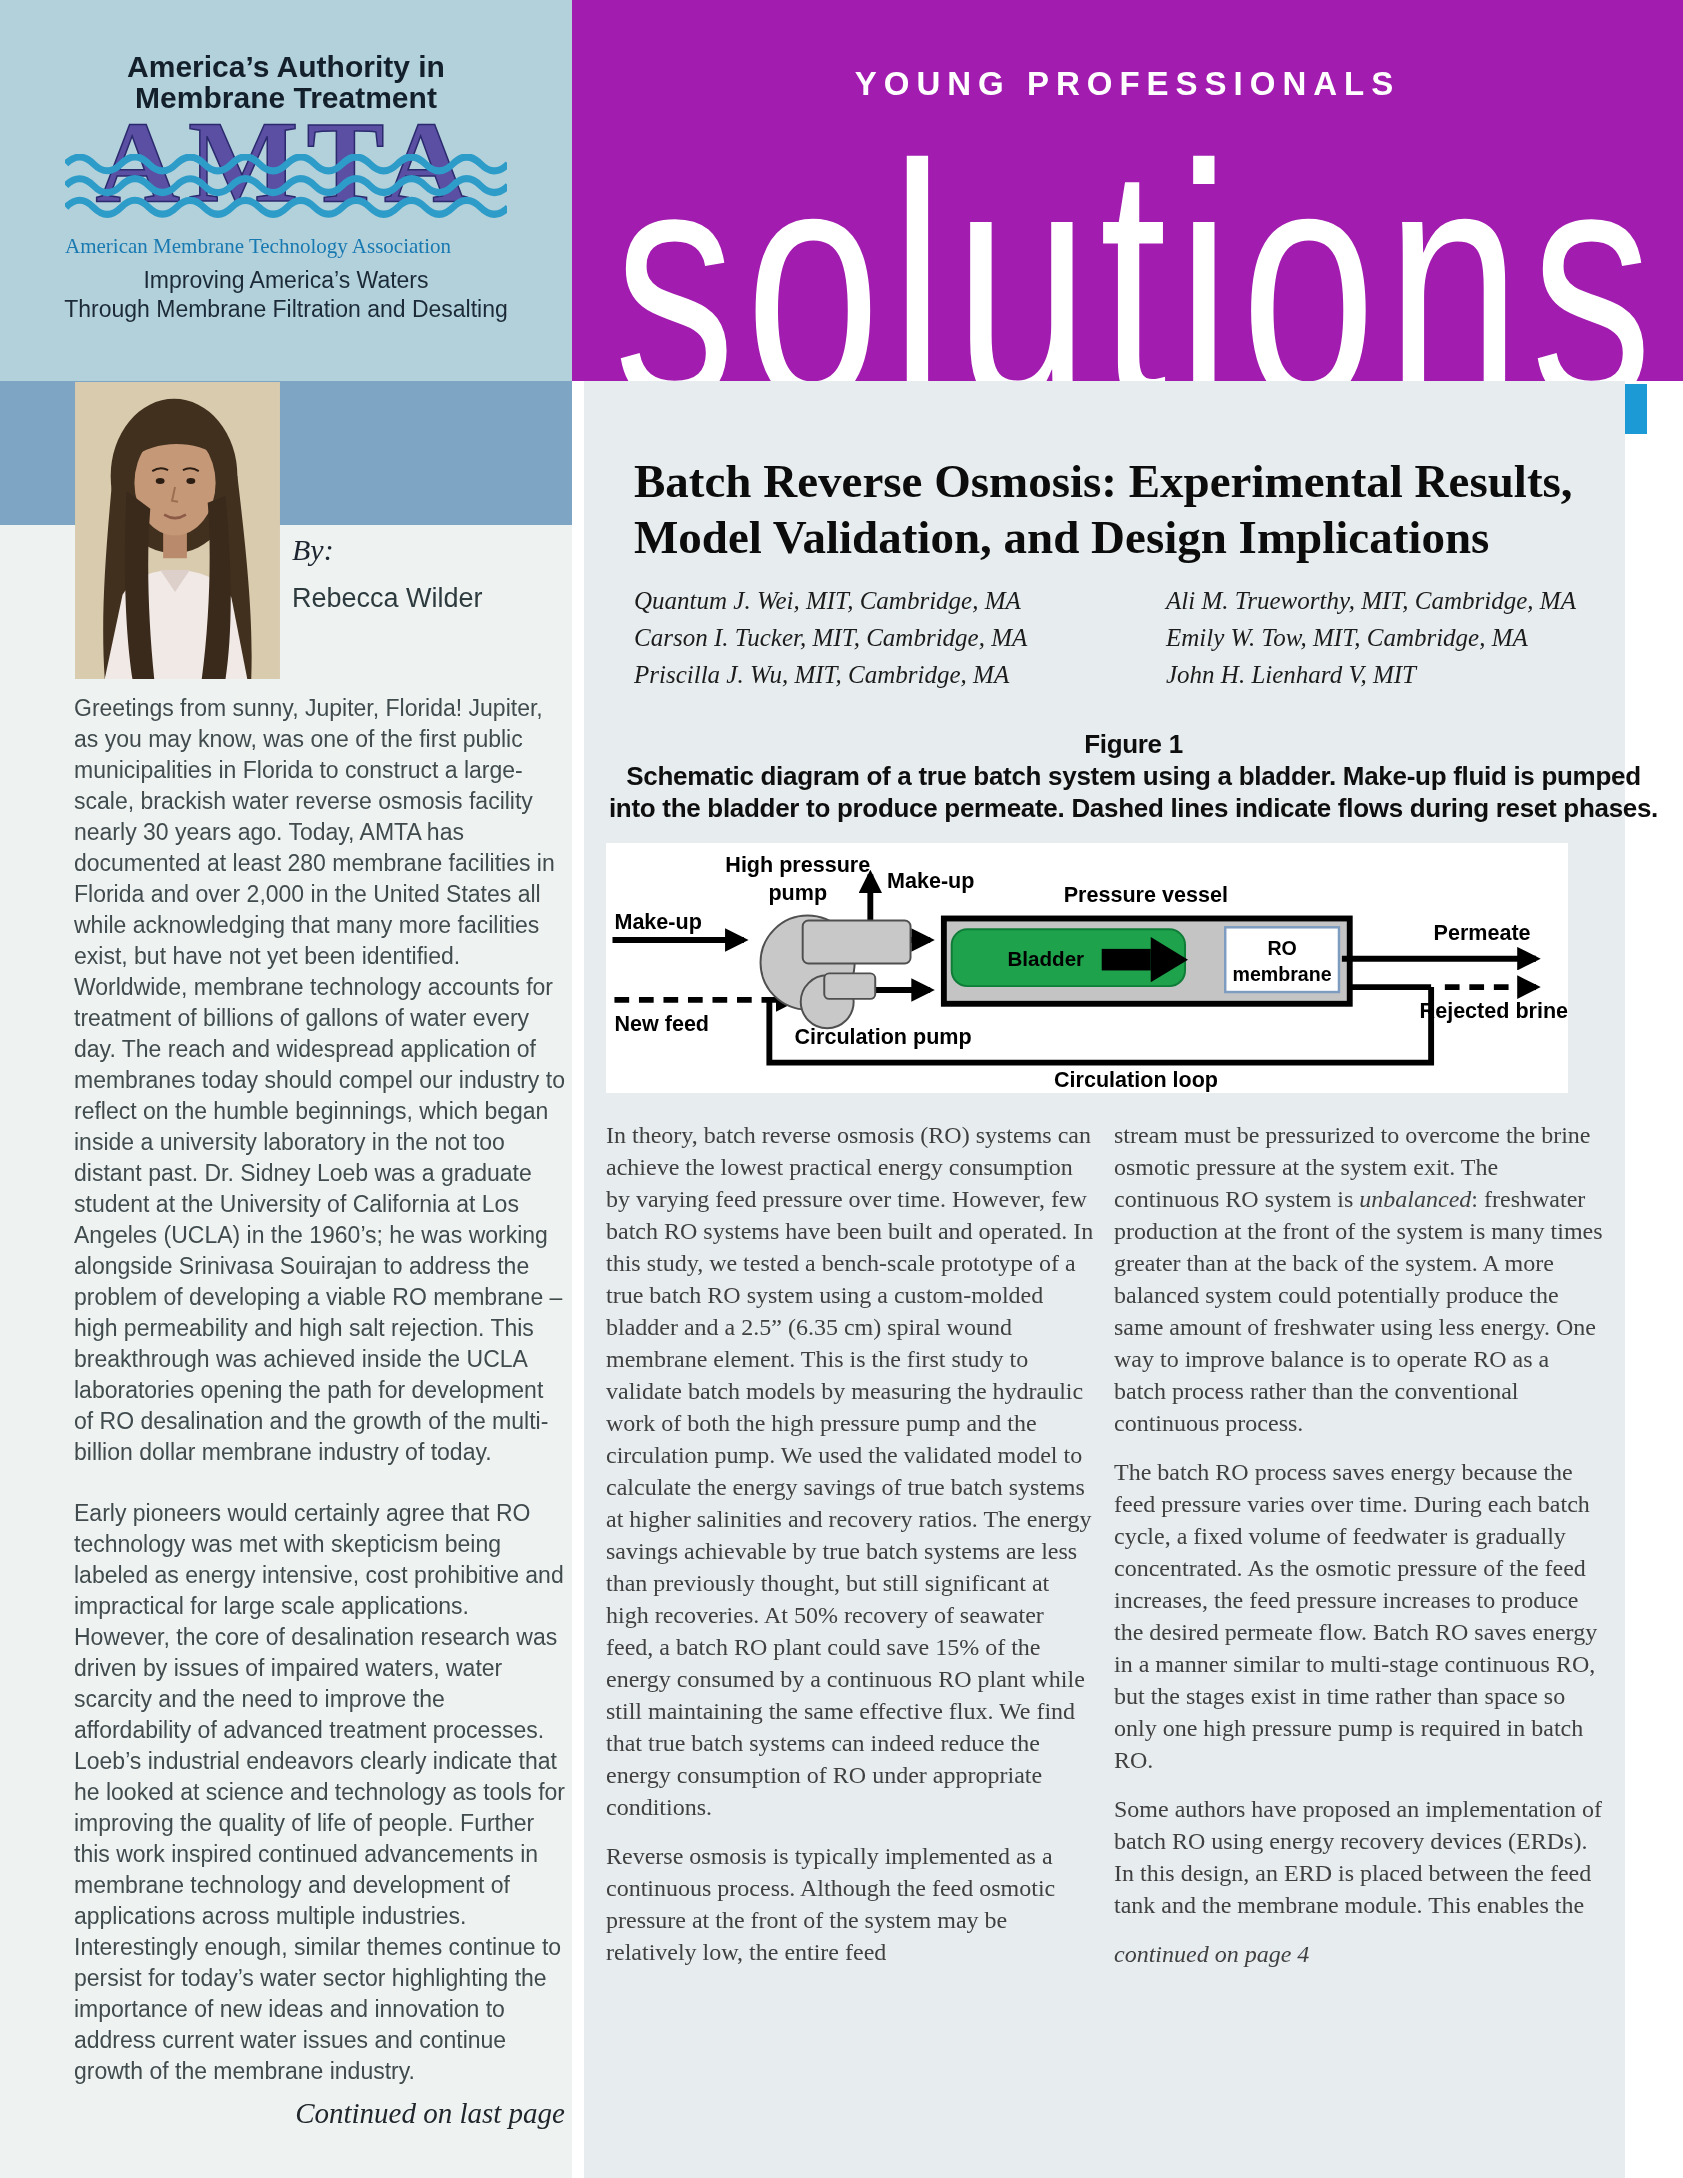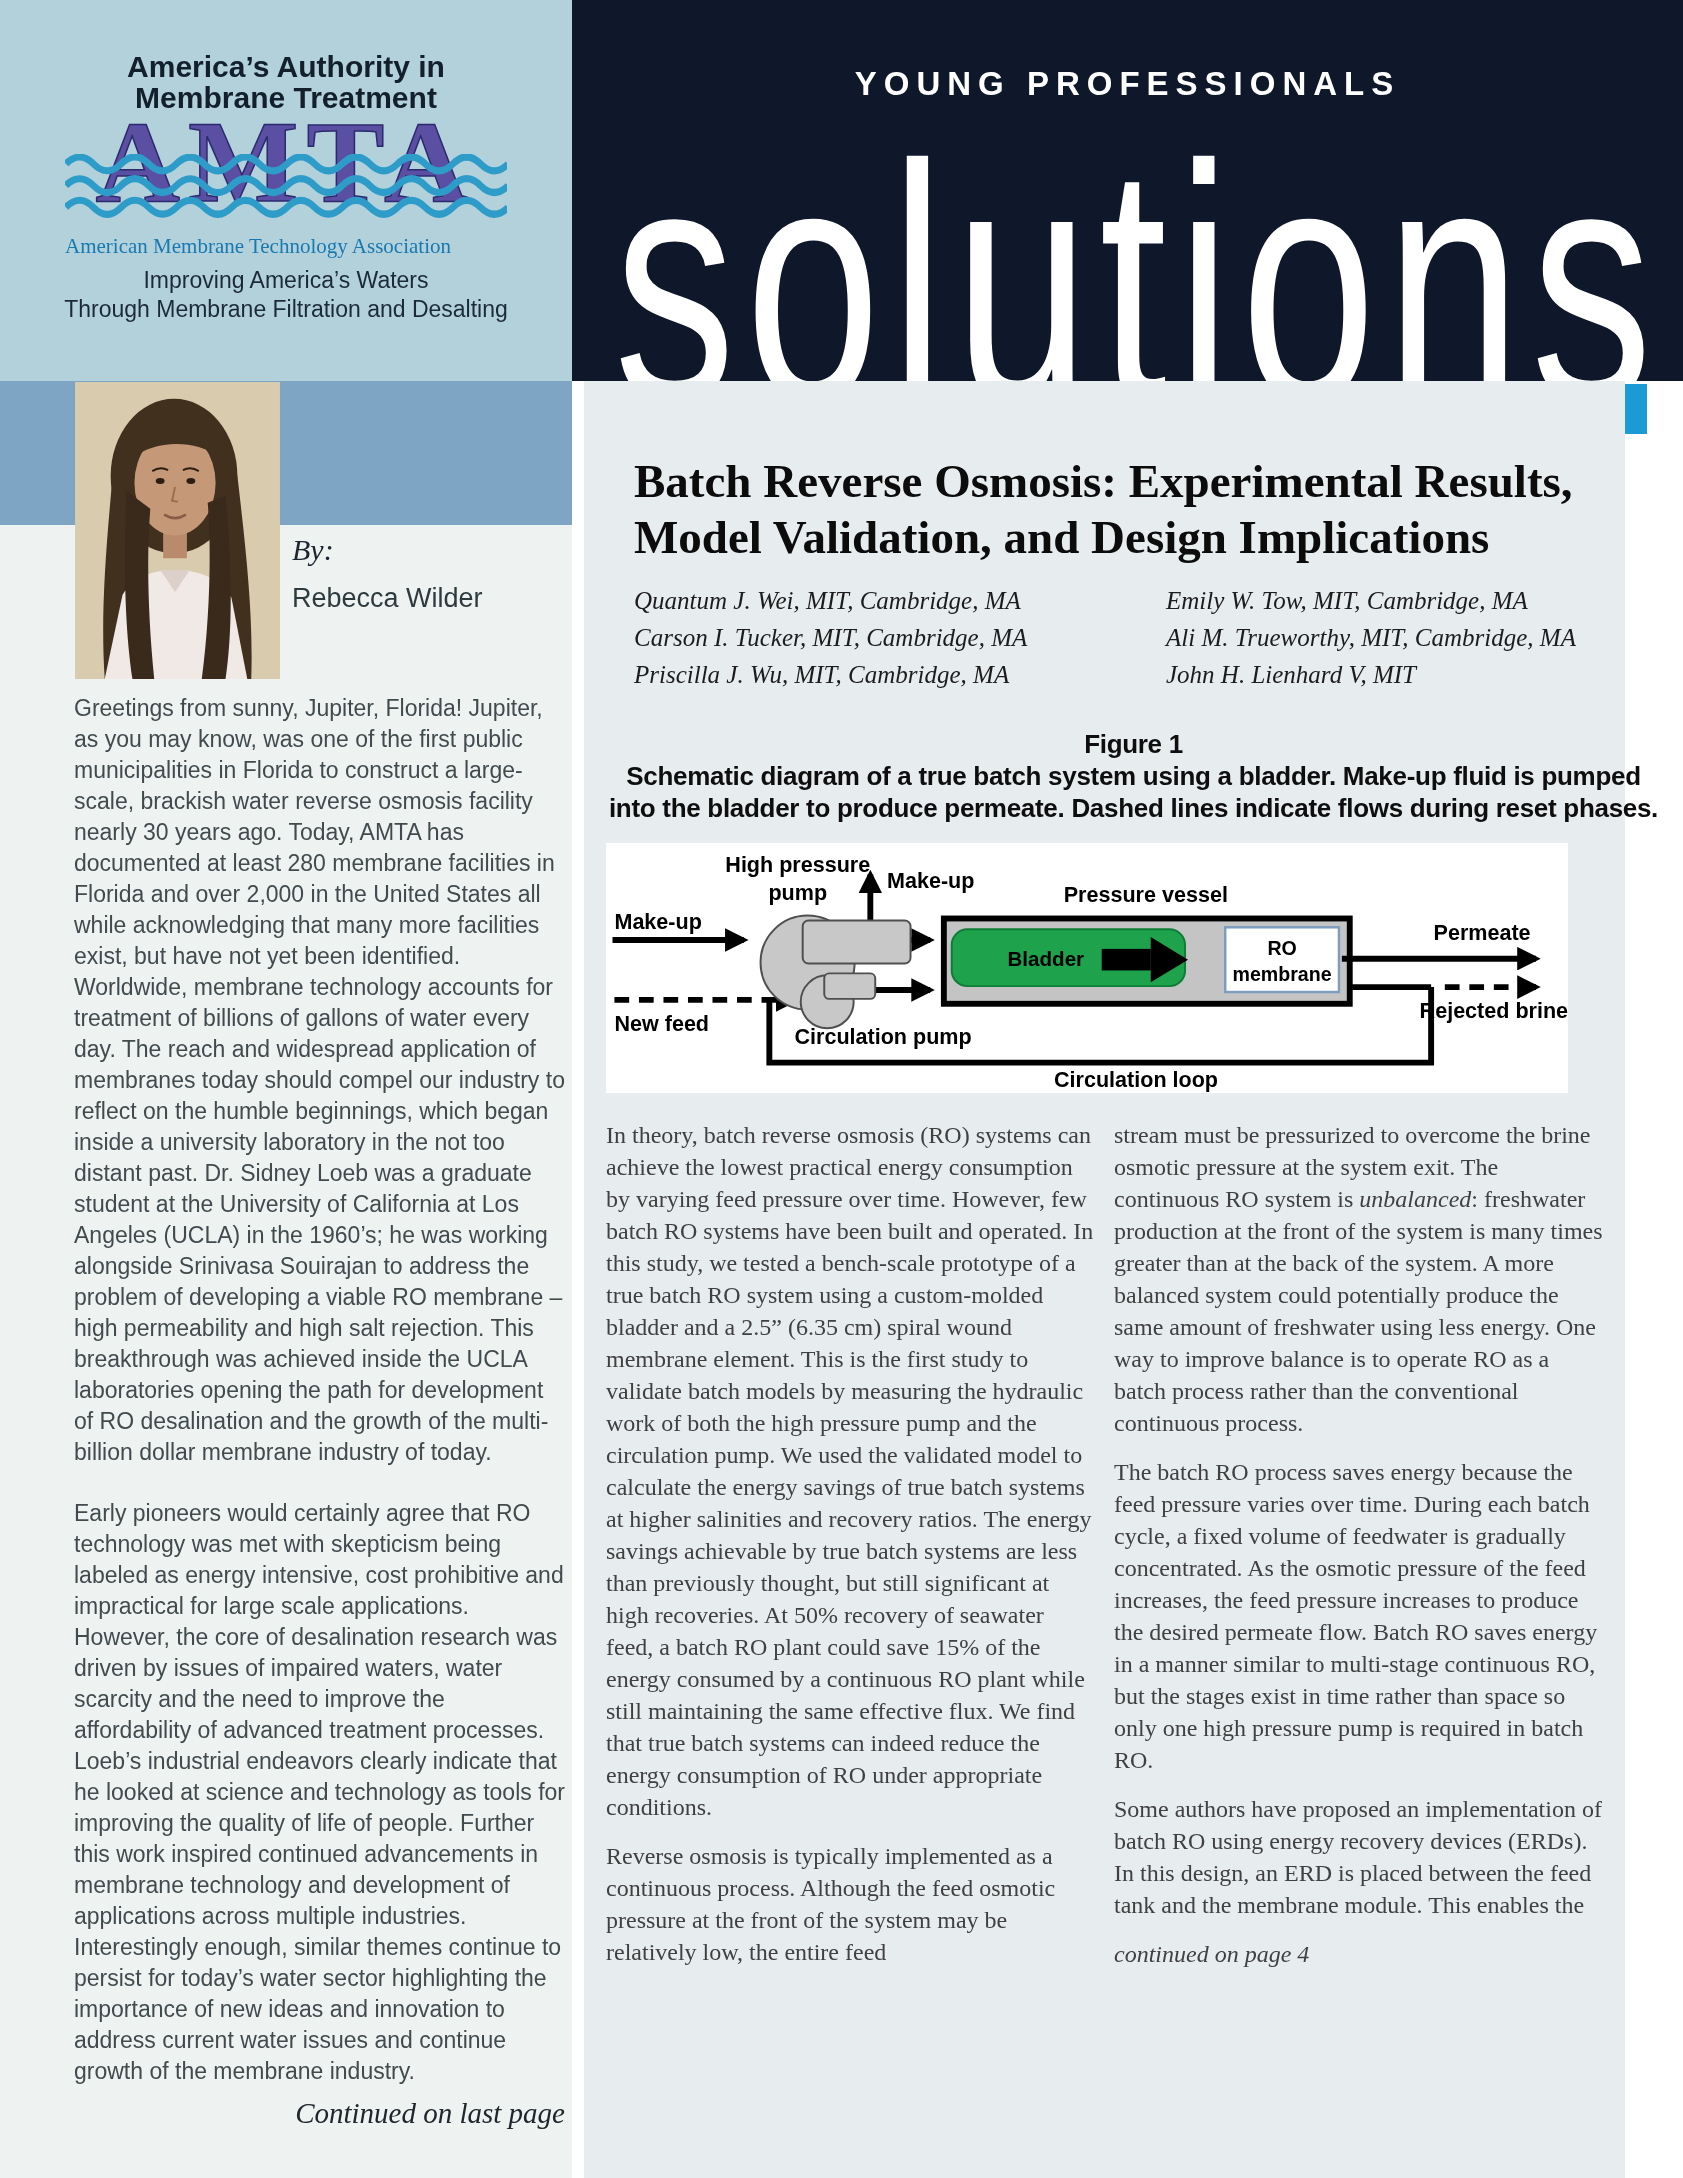--- a/index.html
+++ b/index.html
@@ -13,21 +13,21 @@
   .logo-wrap{position:absolute;left:73px;top:103px;width:426px;height:134px;text-align:center;}
   .logo-text{font-family:"Liberation Serif",serif;font-weight:bold;font-size:117px;line-height:117px;
              color:#5a4fa3;letter-spacing:8px;-webkit-text-stroke:1.5px #2c2a6e;}
   .logo-waves{position:absolute;left:-8px;top:51px;width:442px;height:79px;}
   .logo-sub{position:absolute;left:0;top:234px;width:516px;text-align:center;
             font-family:"Liberation Serif",serif;font-size:21px;color:#1879b1;}
   .mission{position:absolute;left:0;top:266px;width:572px;text-align:center;
            font-size:23px;line-height:29px;color:#1b2a36;}
 
   
-  .header{position:absolute;left:572px;top:0;width:1111px;height:381px;background:#0f172a;overflow:hidden;}
+  .header{position:absolute;left:572px;top:0;width:1111px;height:381px;background:#a21caf;overflow:hidden;}
   .program{position:absolute;left:0;top:65px;width:1111px;text-align:center;color:#ffffff;
            font-size:33px;font-weight:bold;letter-spacing:7px;}
   .pub-title{position:absolute;left:42px;bottom:-71px;color:#ffffff;font-size:337px;line-height:337px;
              letter-spacing:14px;transform:scaleX(0.72);transform-origin:left bottom;white-space:nowrap;}
   .issue-bar{position:absolute;left:1165px;top:384px;width:482px;height:50px;background:#1b9ad5;
              color:#ffffff;font-size:27px;letter-spacing:1.5px;line-height:50px;text-align:center;}
 
   
   .editor-band{position:absolute;left:0;top:381px;width:572px;height:144px;background:#7fa5c5;}
   .editor-script{position:absolute;left:292px;top:386px;color:#ffffff;
@@ -143,22 +143,22 @@
       <div>Batch Reverse Osmosis: Experimental Results,</div>
       <div>Model Validation, and Design Implications</div>
     </div>
 
     <div class="authors authors-c1">
       <div>Quantum J. Wei, MIT, Cambridge, MA</div>
       <div>Carson I. Tucker, MIT, Cambridge, MA</div>
       <div>Priscilla J. Wu, MIT, Cambridge, MA</div>
     </div>
     <div class="authors authors-c2">
+      <div>Ali M. Trueworthy, MIT, Cambridge, MA</div>
       <div>Emily W. Tow, MIT, Cambridge, MA</div>
-      <div>Ali M. Trueworthy, MIT, Cambridge, MA</div>
       <div>John H. Lienhard V, MIT</div>
     </div>
 
     <div class="fig-caption">
       <div>Figure 1</div>
       <div>Schematic diagram of a true batch system using a bladder. Make-up fluid is pumped</div>
       <div>into the bladder to produce permeate. Dashed lines indicate flows during reset phases.</div>
     </div>
 
     <div class="fig-box">

